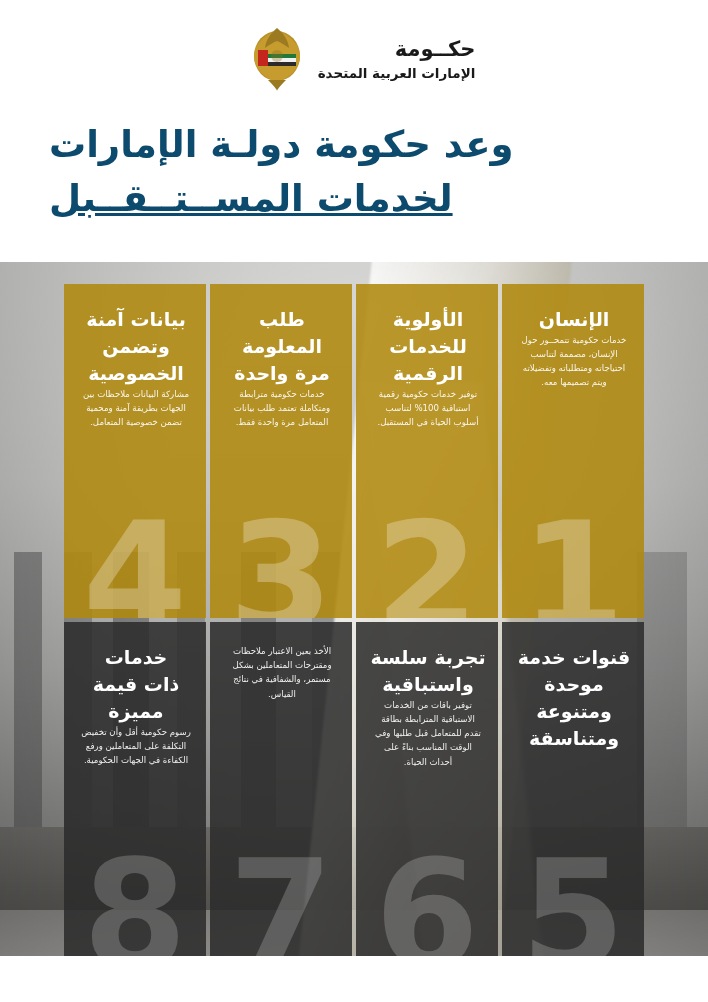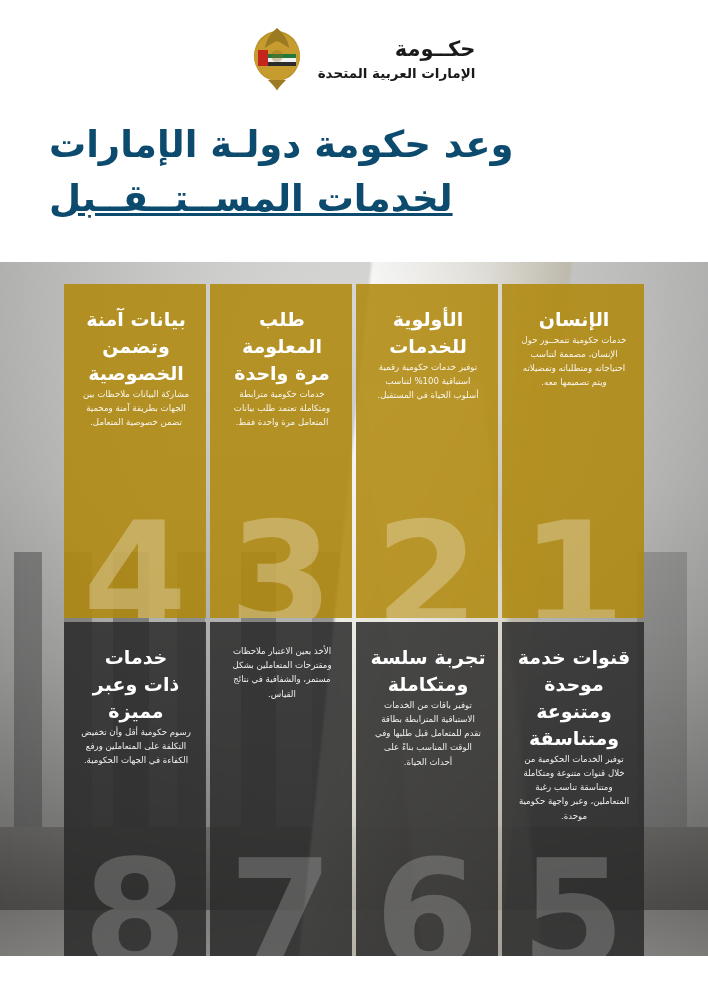--- a/index.html
+++ b/index.html
@@ -226,20 +226,21 @@
         <div>الإنسان</div>
       </div>
       <div class="desc">خدمات حكومية تتمحــور حول الإنسان، مصممة لتناسب احتياجاته ومتطلباته وتفضيلاته ويتم تصميمها معه.</div>
       <div class="num">1</div>
     </div>
 
     <div class="card">
       <div class="title">
         <div>الأولوية</div>
         <div>للخدمات</div>
+        <div>الرقمية</div>
       </div>
       <div class="desc">توفير خدمات حكومية رقمية استباقية 100% لتناسب أسلوب الحياة في المستقبل.</div>
       <div class="num">2</div>
     </div>
 
     <div class="card">
       <div class="title">
         <div>طلب</div>
         <div>المعلومة</div>
         <div>مرة واحدة</div>
@@ -258,42 +259,41 @@
       <div class="num">4</div>
     </div>
 
     <div class="card dark">
       <div class="title">
         <div>قنوات خدمة</div>
         <div>موحدة</div>
         <div>ومتنوعة</div>
         <div>ومتناسقة</div>
       </div>
-      <div class="desc">توفير الخدمات الحكومية من خلال قنوات متنوعة ومتكاملة ومتناسقة تناسب رغبة المتعاملين، وعبر واجهة حكومية موحدة.</div>
       <div class="num">5</div>
     </div>
 
     <div class="card dark">
       <div class="title">
         <div>تجربة سلسة</div>
-        <div>ومتكاملة</div>
+        <div>واستباقية</div>
       </div>
       <div class="desc">توفير باقات من الخدمات الاستباقية المترابطة بطاقة تقدم للمتعامل قبل طلبها وفي الوقت المناسب بناءً على أحداث الحياة.</div>
       <div class="num">6</div>
     </div>
 
     <div class="card dark">
       <div class="desc">الأخذ بعين الاعتبار ملاحظات ومقترحات المتعاملين بشكل مستمر، والشفافية في نتائج القياس.</div>
       <div class="num">7</div>
     </div>
 
     <div class="card dark">
       <div class="title">
         <div>خدمات</div>
-        <div>ذات وعبر</div>
+        <div>ذات قيمة</div>
         <div>مميزة</div>
       </div>
       <div class="desc">رسوم حكومية أقل وأن تخفيض التكلفة على المتعاملين ورفع الكفاءة في الجهات الحكومية.</div>
       <div class="num">8</div>
     </div>
 
   </div>
 
   <div class="bottom-strip"></div>
 </div>

